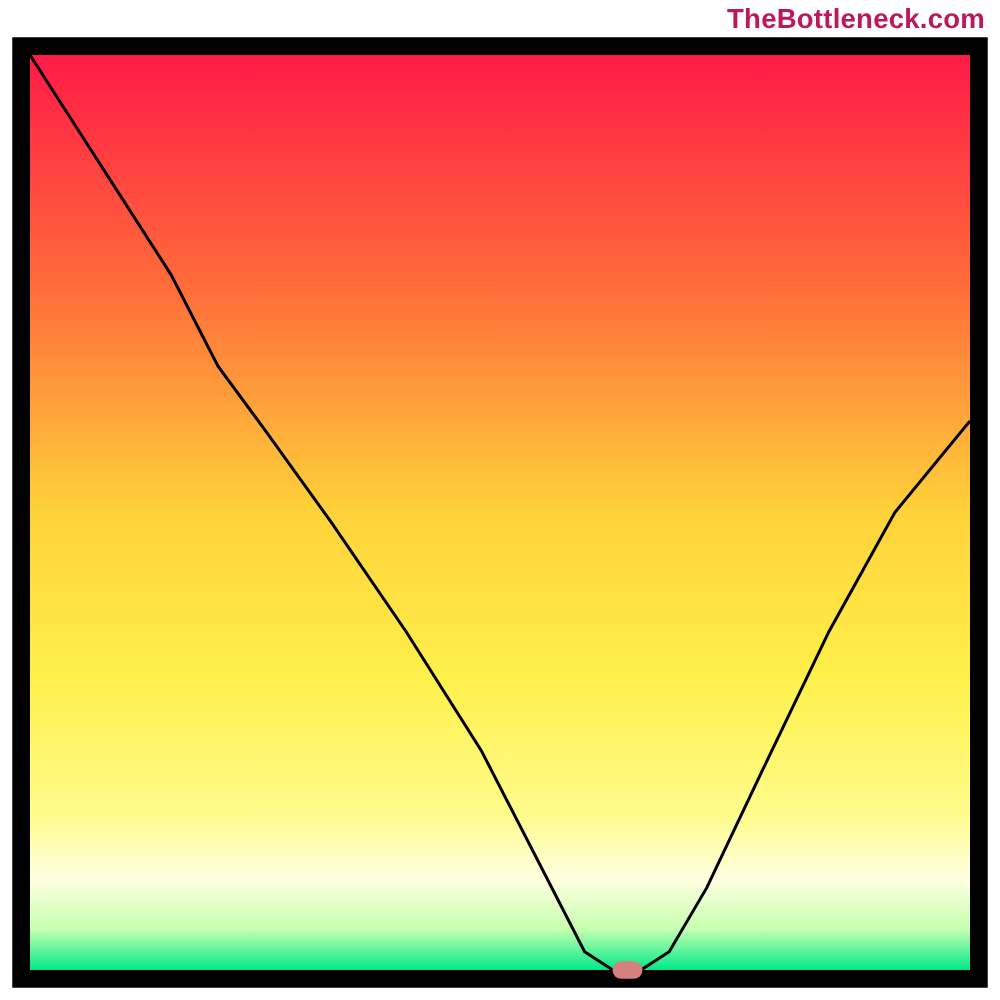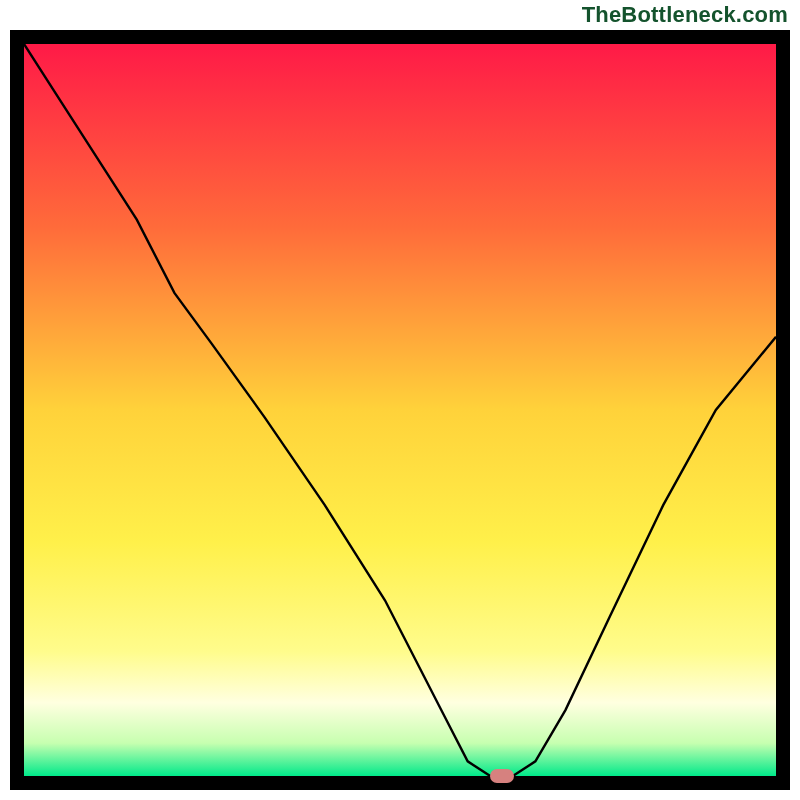--- a/index.html
+++ b/index.html
@@ -12,21 +12,21 @@
     width: 800px;
     height: 800px;
     position: relative;
   }
   .watermark {
     position: absolute;
     top: 2px;
     right: 12px;
     font-size: 22px;
     font-weight: bold;
-    color: #14532d;
+    color: #be185d;
     font-family: Arial, sans-serif;
     letter-spacing: 0.2px;
   }
   .chart-frame {
     position: absolute;
     left: 10px;
     top: 30px;
     width: 780px;
     height: 760px;
     border: 14px solid #000;

